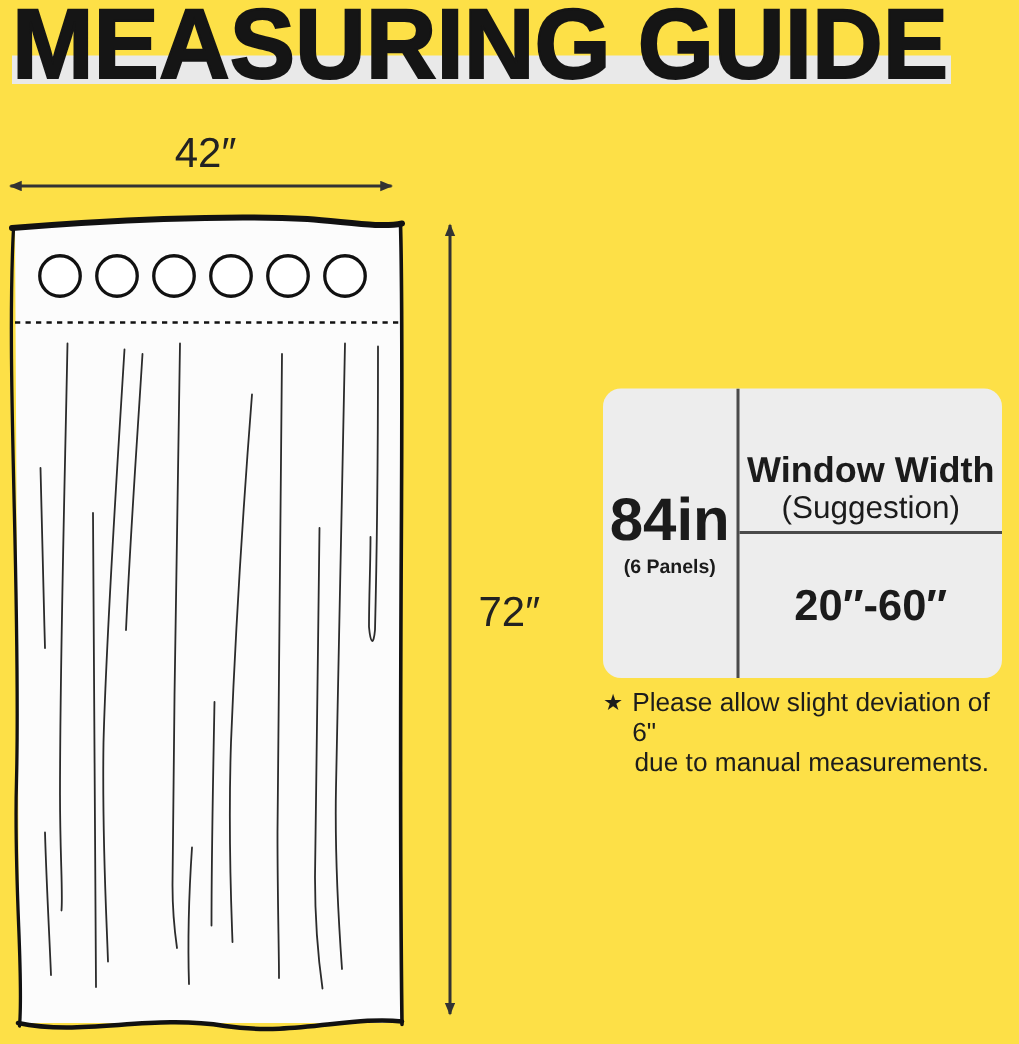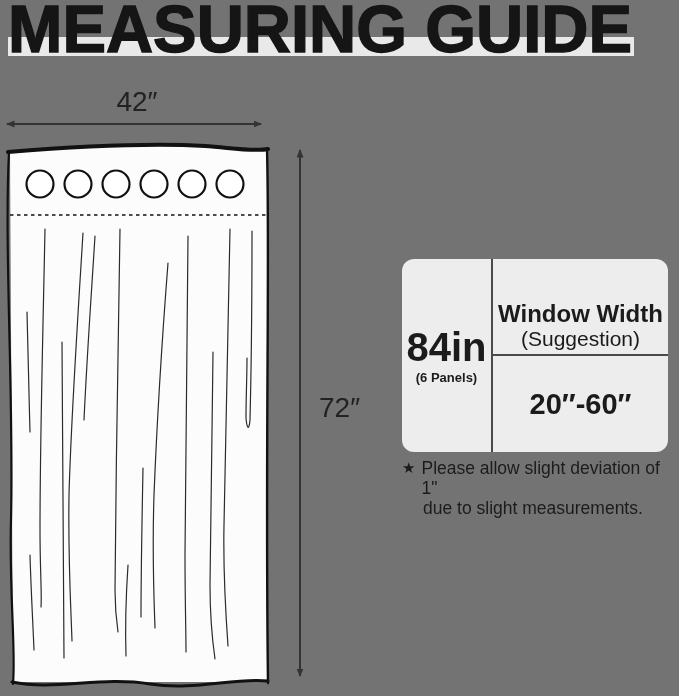--- a/index.html
+++ b/index.html
@@ -1,17 +1,17 @@
 <!DOCTYPE html>
 <html><head>
 <meta charset="utf-8">
 <style>
   html,body{margin:0;padding:0;background:#ffffff;}
   .stage{
-    position:relative;width:679px;height:696px;background:#737373;overflow:hidden;
+    position:relative;width:679px;height:696px;background:#fde047;overflow:hidden;
     font-family:"Liberation Sans","DejaVu Sans",sans-serif;color:#1a1a1a;
   }
   .diagram-svg{position:absolute;left:0;top:0;width:679px;height:696px;}
   .svg-title{
     font-family:"Liberation Sans","DejaVu Sans",sans-serif;
     font-weight:bold;font-size:66px;fill:#151515;stroke:#151515;stroke-width:1.4px;
   }
   .dim-label{
     font-family:"Liberation Sans","DejaVu Sans",sans-serif;
     font-size:28px;fill:#222222;
@@ -113,18 +113,18 @@
       </div>
       <div class="cell-bottom">
         <div class="range-value">20″-60″</div>
       </div>
     </div>
   </div>
 
   <div class="note">
     <div class="note-line1">
       <span class="star">★</span>
-      <span>Please allow slight deviation of 1"</span>
+      <span>Please allow slight deviation of 6"</span>
     </div>
-    <div class="note-line2">due to slight measurements.</div>
+    <div class="note-line2">due to manual measurements.</div>
   </div>
 
 </div>
 
 </body></html>

